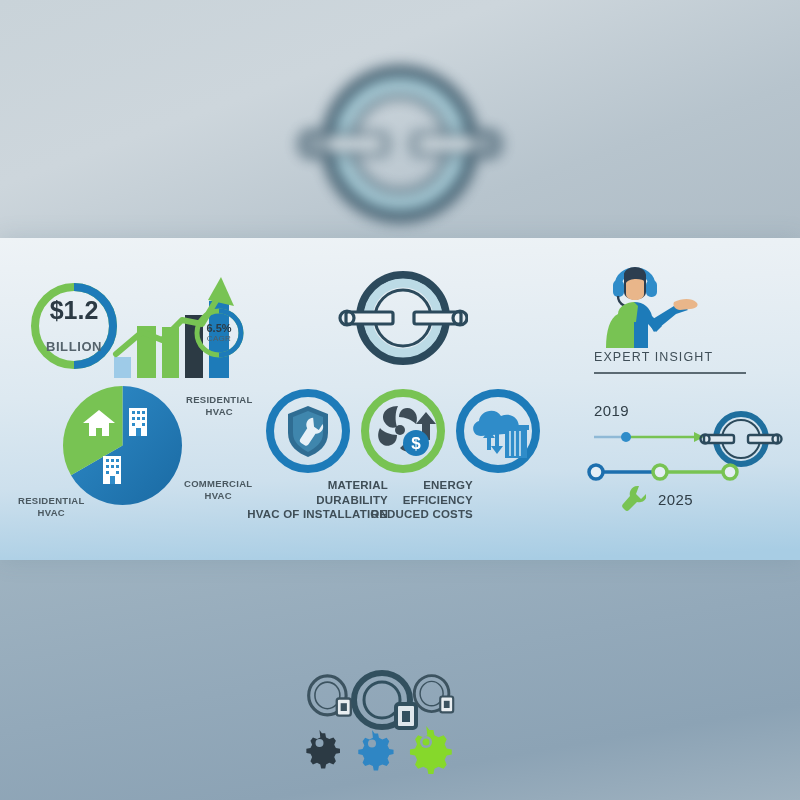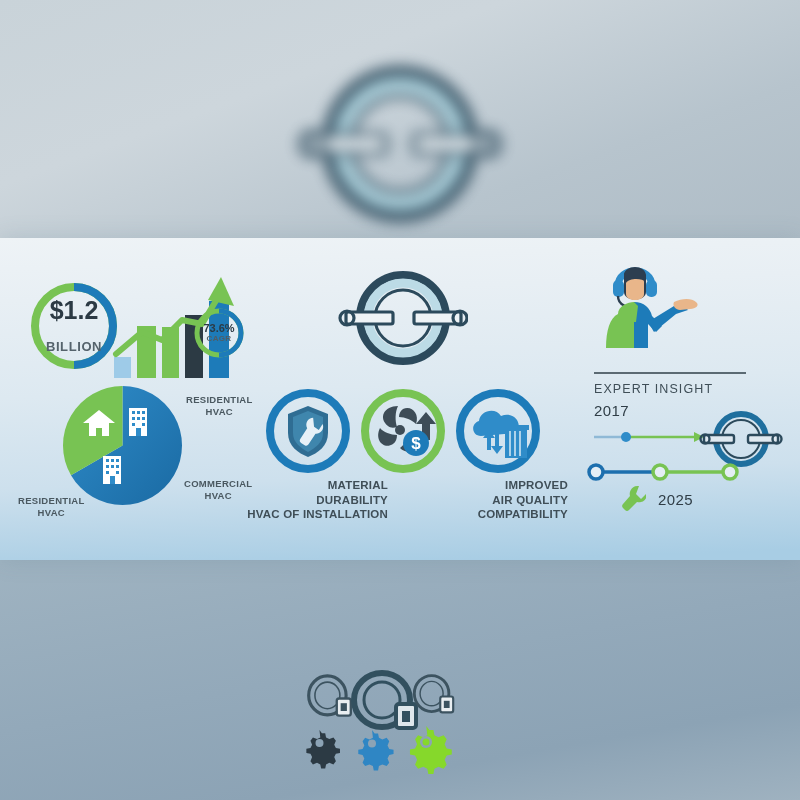--- a/index.html
+++ b/index.html
@@ -46,21 +46,21 @@
   .abs{position:absolute;}
 
   
   .donut-center{
     position:absolute;inset:0;display:flex;flex-direction:column;
     align-items:center;justify-content:center;
   }
   .big-val{color:#2c3a44;font-weight:bold;font-size:25px;line-height:1;}
   .big-sub{color:#55636c;font-weight:bold;font-size:13px;letter-spacing:.6px;margin-top:16px;}
   .cagr-val{color:#2c3a44;font-weight:bold;font-size:11px;line-height:1;}
-  .cagr-sub{color:#4f5d66;font-weight:bold;font-size:8px;letter-spacing:.3px;}
+  .cagr-sub{color:#4f5d66;font-weight:normal;font-size:8px;letter-spacing:.3px;}
 
   
   .pie-lbl{position:absolute;font-size:9.5px;color:#4a5860;font-weight:bold;line-height:1.25;letter-spacing:.3px;}
 
   
   .feat-lbl{position:absolute;font-size:11.5px;color:#3f4e57;font-weight:bold;
             text-align:right;line-height:1.28;letter-spacing:.2px;white-space:nowrap;}
 
   
   .ei-title{position:absolute;font-size:12.5px;color:#3f4e57;letter-spacing:1.1px;font-weight:normal;}
@@ -176,21 +176,21 @@
           <polygon points="111,5 124,34 98,28" fill="#78c353"></polygon>
         </svg>
       </div>
 
       <div class="abs" style="left:164px;top:30px;width:54px;height:54px;">
         <svg width="54" height="54" viewBox="0 0 54 54">
           <circle cx="27" cy="27" r="22" fill="none" stroke="#78c353" stroke-width="5"></circle>
           <path d="M27 5 A22 22 0 0 1 27 49" fill="none" stroke="#1d7bb9" stroke-width="5"></path>
         </svg>
         <div class="donut-center">
-          <div class="cagr-val">73.6%</div>
+          <div class="cagr-val">6.5%</div>
           <div class="cagr-sub">CAGR</div>
         </div>
       </div>
     </div>
 
     <div class="abs" style="left:60px;top:145px;width:125px;height:125px;">
       <svg width="125" height="125" viewBox="0 0 125 125">
         <defs>
           <linearGradient id="pieBlue" x1="0" y1="0" x2="1" y2="1">
             <stop offset="0%" stop-color="#2f8cc9"></stop>
@@ -287,44 +287,44 @@
           <path d="M22 42 C16 54 26 64 35 58 C38 56 39 52 39 49 C33 49 25 46 22 42 Z"></path>
           <path d="M42 62 C50 70 62 64 59 54 C58 51 55 48 52 47 C50 53 46 59 42 62 Z"></path>
           <path d="M58 38 C62 27 53 19 45 23 C42 25 41 28 41 31 C47 31 54 34 58 38 Z"></path>
           <circle cx="42" cy="44" r="5"></circle>
         </g>
         <path d="M68 26 L78 38 H72 V54 H64 V38 H58 Z" fill="#3d4c57"></path>
         <circle cx="58" cy="57" r="13" fill="#1d7bb9"></circle>
         <text x="58" y="63" font-family="Liberation Sans, sans-serif" font-size="17" font-weight="bold" fill="#ffffff" text-anchor="middle">$</text>
       </svg>
     </div>
+    <div class="feat-lbl" style="left:333px;top:240px;width:140px;">
+      <span>ENERGY</span><br>
+      <span>EFFICIENCY</span><br>
+      <span>REDUCED COSTS</span>
+    </div>
 
     <div class="abs" style="left:453px;top:148px;">
       <svg width="90" height="90" viewBox="0 0 90 90">
         <circle cx="45" cy="45" r="38" fill="none" stroke="#1d7bb9" stroke-width="8"></circle>
         <path d="M28 50 C19 50 17 38 26 35 C27 24 43 21 48 30 C60 25 70 36 64 47 Z" fill="#2f8cc9"></path>
         <g fill="#2f8cc9">
           <path d="M36 44 L42 52 H38 V64 H34 V52 H30 Z"></path>
           <path d="M44 66 L38 58 H42 V46 H46 V58 H50 Z" opacity="0"></path>
           <path d="M44 68 L50 60 H46 V48 H42 V60 H38 Z"></path>
         </g>
         <rect x="52" y="42" width="22" height="30" fill="#2f8cc9"></rect>
         <rect x="50" y="39" width="26" height="5" fill="#2f8cc9"></rect>
         <g stroke="#cfe5f3" stroke-width="1.6">
           <line x1="57" y1="45" x2="57" y2="70"></line>
           <line x1="62" y1="45" x2="62" y2="70"></line>
           <line x1="67" y1="45" x2="67" y2="70"></line>
         </g>
       </svg>
     </div>
-    <div class="feat-lbl" style="left:428px;top:240px;width:140px;">
-      <span>IMPROVED</span><br>
-      <span>AIR QUALITY</span><br>
-      <span>COMPATIBILITY</span>
-    </div>
 
     <div class="abs" style="left:596px;top:14px;">
       <svg width="130" height="96" viewBox="0 0 130 96">
 
         <path d="M22 34 C22 14 56 14 56 34" fill="none" stroke="#2f8cc9" stroke-width="7"></path>
 
         <path d="M28 24 C28 12 50 12 50 24 L50 40 C50 50 28 50 28 40 Z" fill="#2c3e50"></path>
         <path d="M30 30 C30 22 48 22 48 30 L48 42 C48 50 30 50 30 42 Z" fill="#e9b68a"></path>
         <path d="M28 22 C30 14 48 14 50 24 L50 30 C46 26 33 26 30 31 Z" fill="#2c3e50"></path>
 
@@ -338,24 +338,24 @@
 
         <path d="M38 50 C48 50 54 56 56 64 L66 74 L60 80 L52 72 L52 96 L38 96 Z" fill="#1d7bb9"></path>
 
         <path d="M38 50 L42 54 L40 70 L36 70 L34 54 Z" fill="#78c353"></path>
 
         <path d="M52 70 L78 54 L88 54 L92 58 L80 62 L58 80 Z" fill="#1d7bb9"></path>
 
         <path d="M78 50 C86 46 96 46 100 50 C104 53 100 57 94 57 L84 58 C80 58 76 54 78 50 Z" fill="#e9b68a"></path>
       </svg>
     </div>
-    <div class="ei-title" style="left:594px;top:112px;margin-top:32px;">EXPERT INSIGHT</div>
+    <div class="ei-title" style="left:594px;top:112px;">EXPERT INSIGHT</div>
     <div class="ei-rule" style="left:594px;top:134px;width:152px;"></div>
 
-    <div class="yr" style="left:594px;top:164px;">2017</div>
+    <div class="yr" style="left:594px;top:164px;">2019</div>
 
     <div class="abs" style="left:590px;top:190px;">
       <svg width="120" height="18" viewBox="0 0 120 18">
         <line x1="4" y1="9" x2="36" y2="9" stroke="#8fb9d6" stroke-width="2.5"></line>
         <line x1="36" y1="9" x2="104" y2="9" stroke="#78c353" stroke-width="2.5"></line>
         <circle cx="36" cy="9" r="5" fill="#2f8cc9"></circle>
         <polygon points="104,4 114,9 104,14" fill="#78c353"></polygon>
       </svg>
     </div>
 

